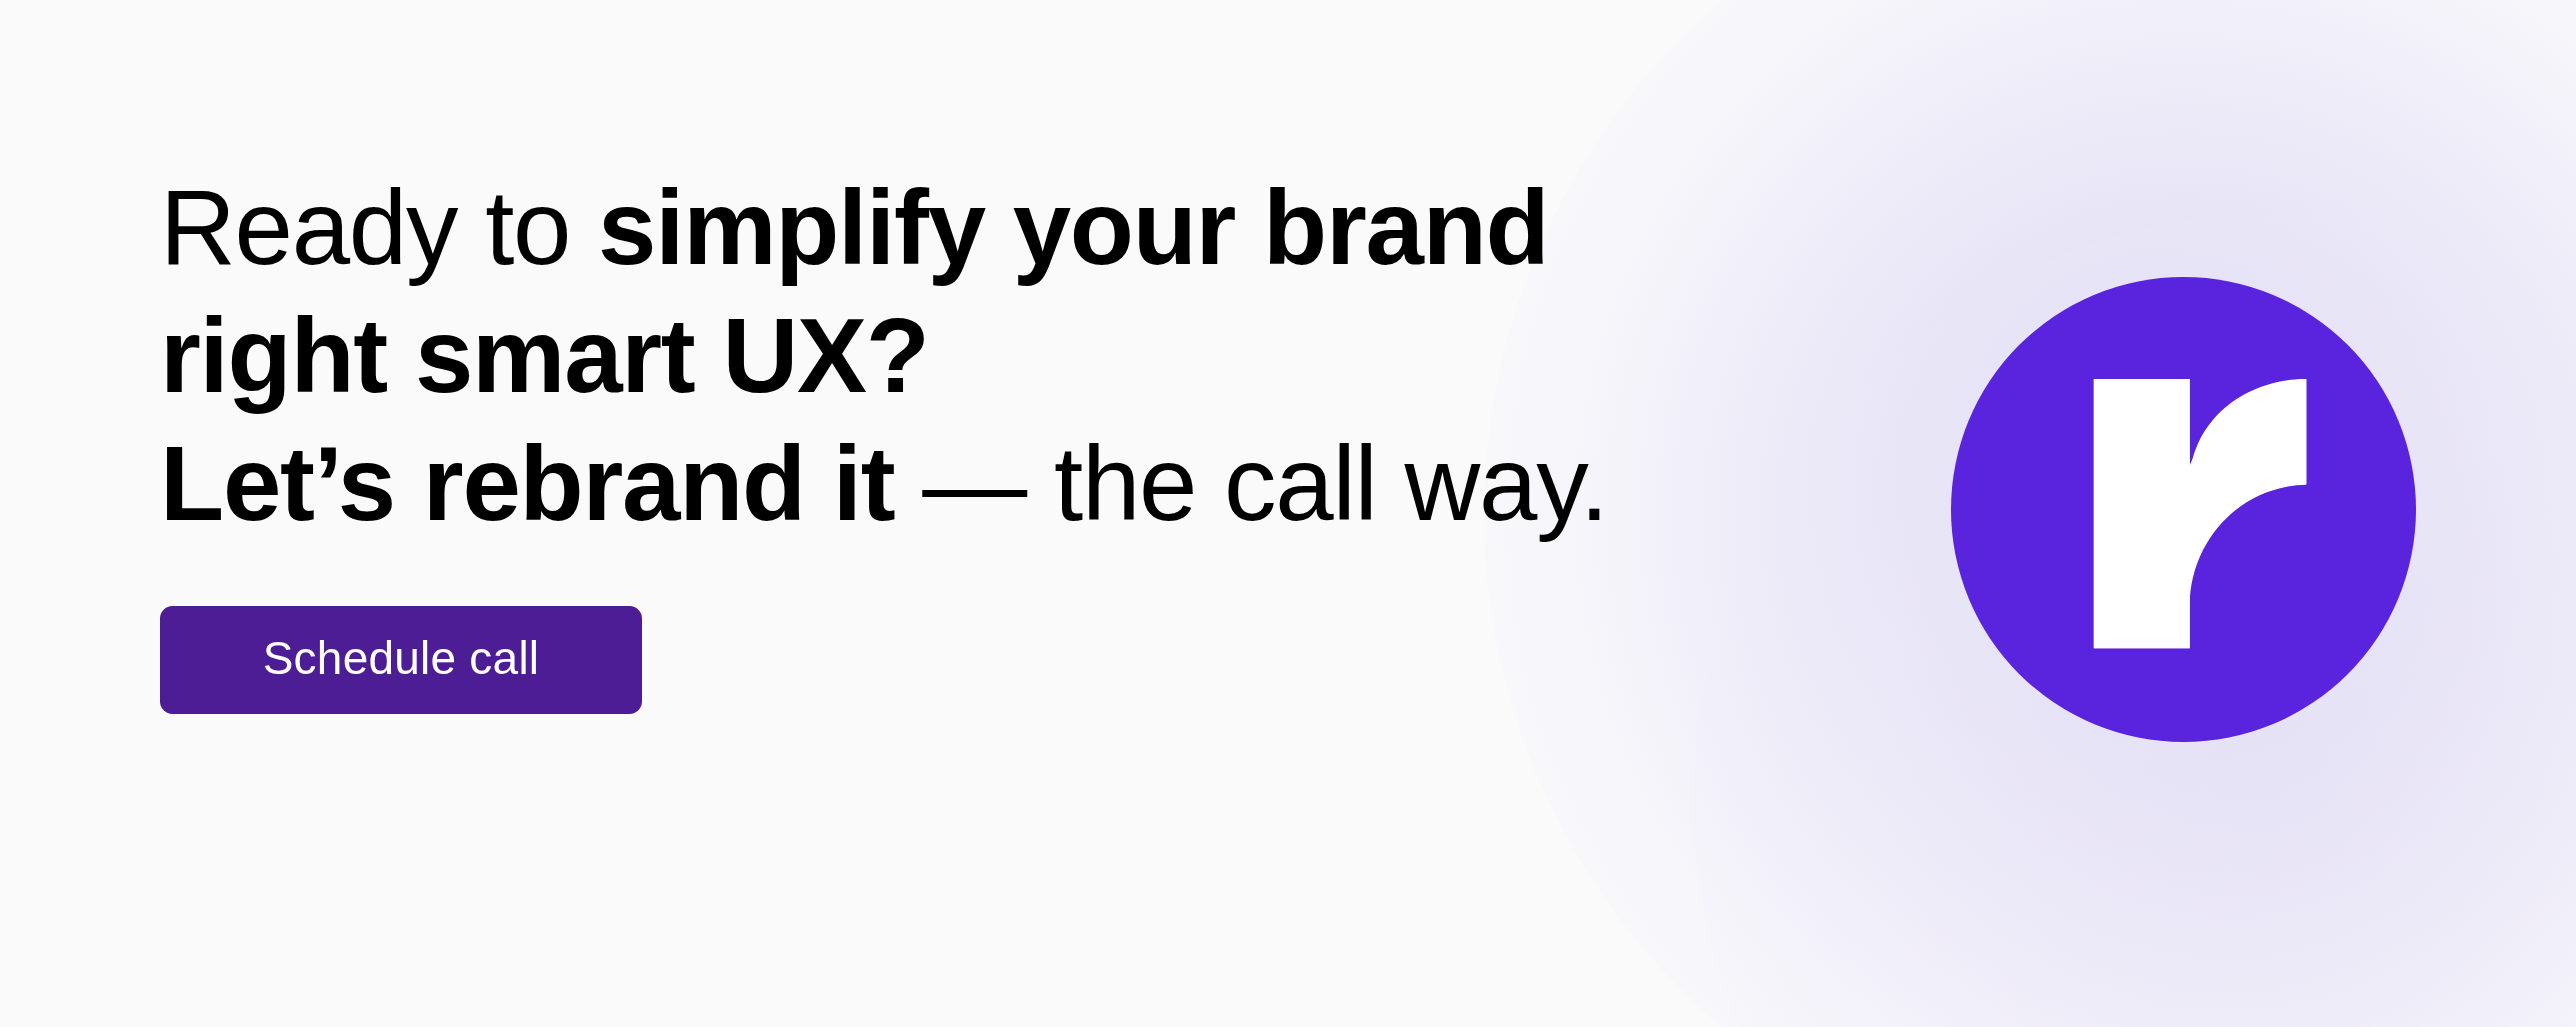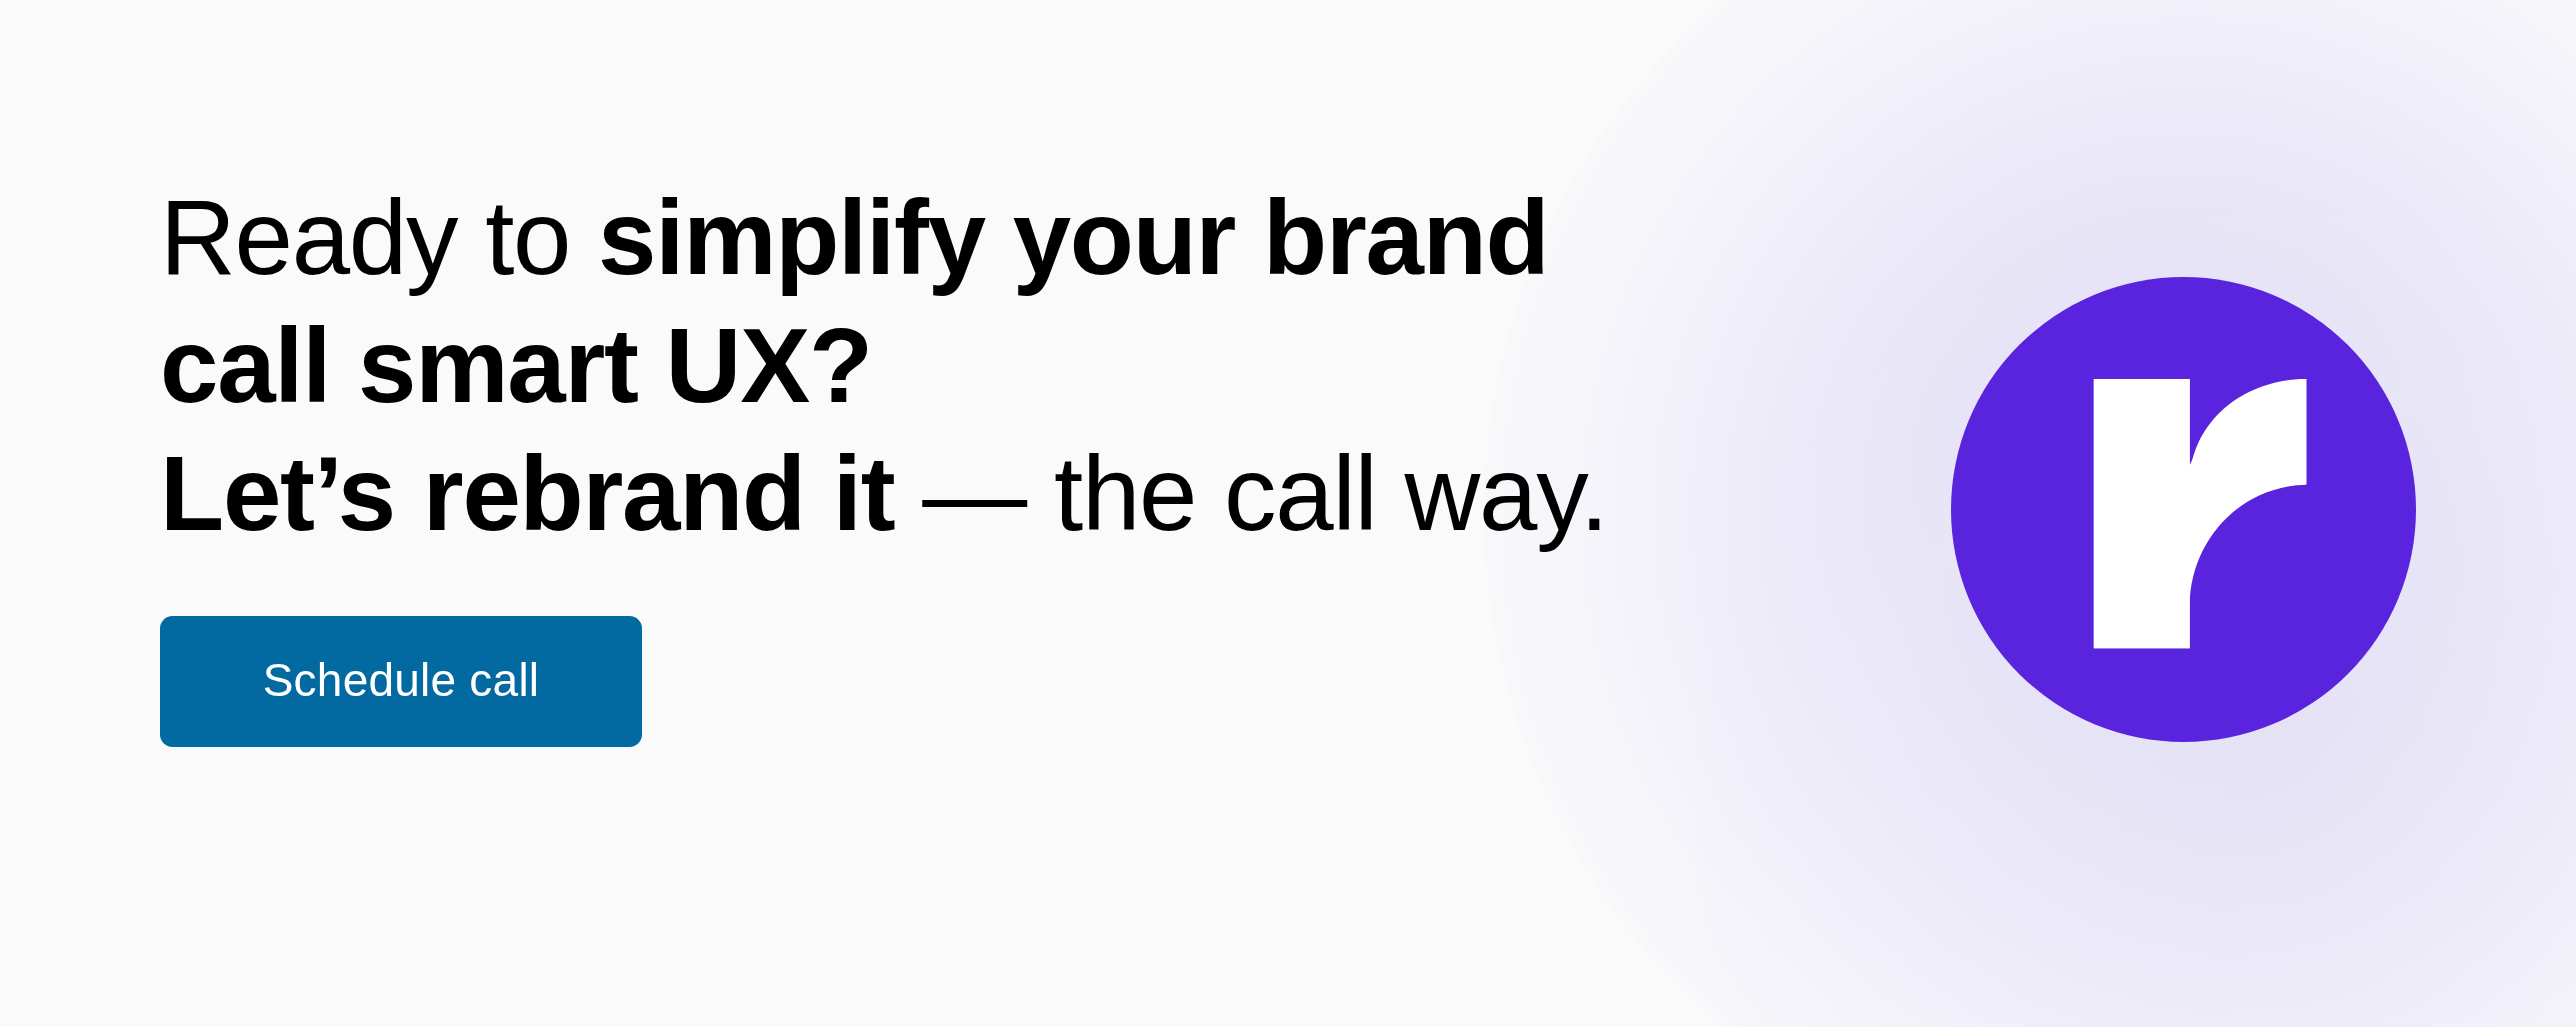--- a/index.html
+++ b/index.html
@@ -67,39 +67,38 @@
     z-index: 3;
   }
 
   .headline {
     font-size: 105px;
     line-height: 1.22;
     color: #000000;
     letter-spacing: -0.012em;
     font-weight: 400;
     white-space: nowrap;
-    margin-top: 10px;
   }
 
   .headline .ln { display: block; }
   .headline .t-regular { font-weight: 400; }
   .headline .t-bold    { font-weight: 700; }
 
   
   .cta-wrap {
     margin-top: 58px;
   }
 
   .cta-button {
     display: inline-flex;
     align-items: center;
     justify-content: center;
     width: 482px;
-    height: 131px;
-    background: #0369a1;
+    height: 108px;
+    background: #4c1d95;
     color: #FFFFFF;
     border: none;
     border-radius: 12.4px;
     font-family: "Liberation Sans", sans-serif;
     font-size: 46px;
     font-weight: 400;
     letter-spacing: 0.005em;
     cursor: pointer;
     padding: 0 0 4.1px 0;
   }
@@ -125,21 +124,21 @@
 
 <div class="banner">
 
   <div class="glow"></div>
   <div class="glow-secondary"></div>
 
   <div class="content">
 
     <h1 class="headline">
       <span class="ln"><span class="t-regular">Ready to </span><span class="t-bold">simplify your brand</span></span>
-      <span class="ln"><span class="t-bold">call smart UX?</span></span>
+      <span class="ln"><span class="t-bold">right smart UX?</span></span>
       <span class="ln"><span class="t-bold">Let’s rebrand it</span><span class="t-regular"> — the call way.</span></span>
     </h1>
 
     <div class="cta-wrap">
       <button class="cta-button">Schedule call</button>
     </div>
 
   </div>
 
   <div class="logo-mark">

